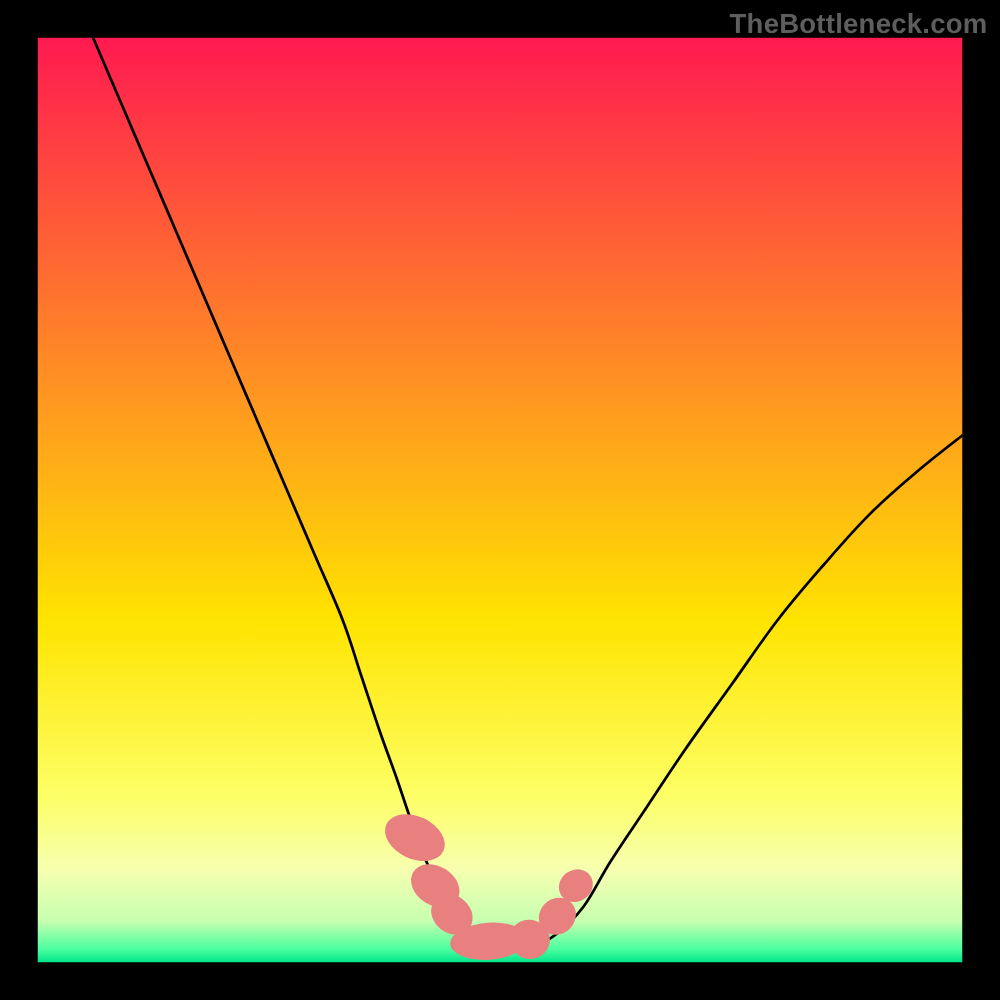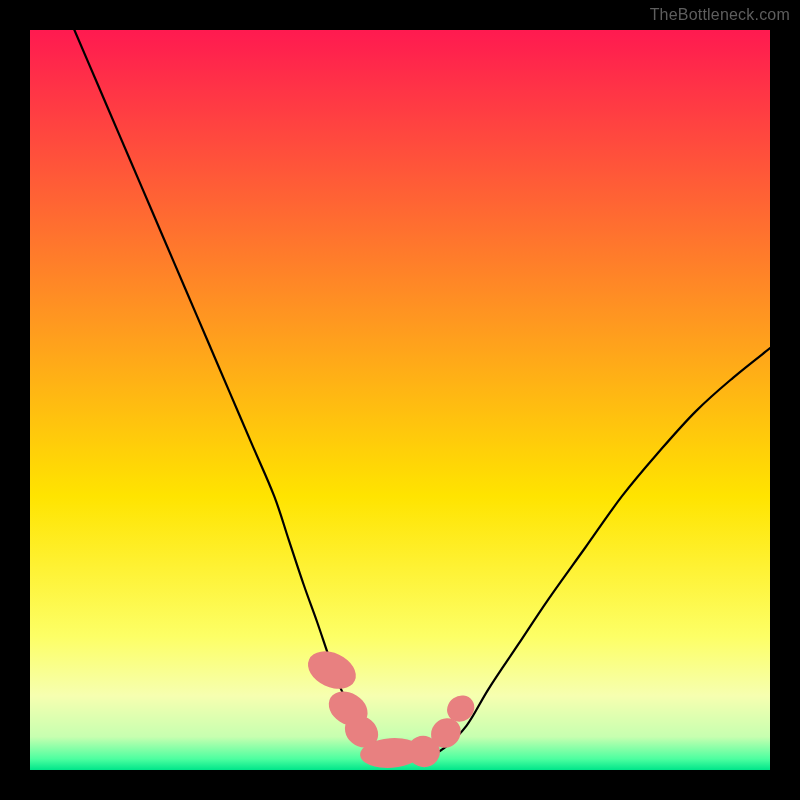--- a/index.html
+++ b/index.html
@@ -23,23 +23,23 @@
     top: 30px;
     left: 30px;
     width: 740px;
     height: 740px;
   }
   .watermark {
     position: absolute;
     top: 6px;
     right: 10px;
     color: #5e5e5e;
-    font-size: 16px;
+    font-size: 22px;
     letter-spacing: 0.2px;
-    font-weight: 400;
+    font-weight: 700;
   }
   svg { display: block; }
 </style>
 </head>
 <body>
 
 <div class="frame">
   <div class="watermark">TheBottleneck.com</div>
   <div class="plot">
     <svg id="chart-svg" width="740" height="740" viewBox="0 0 740 740">

